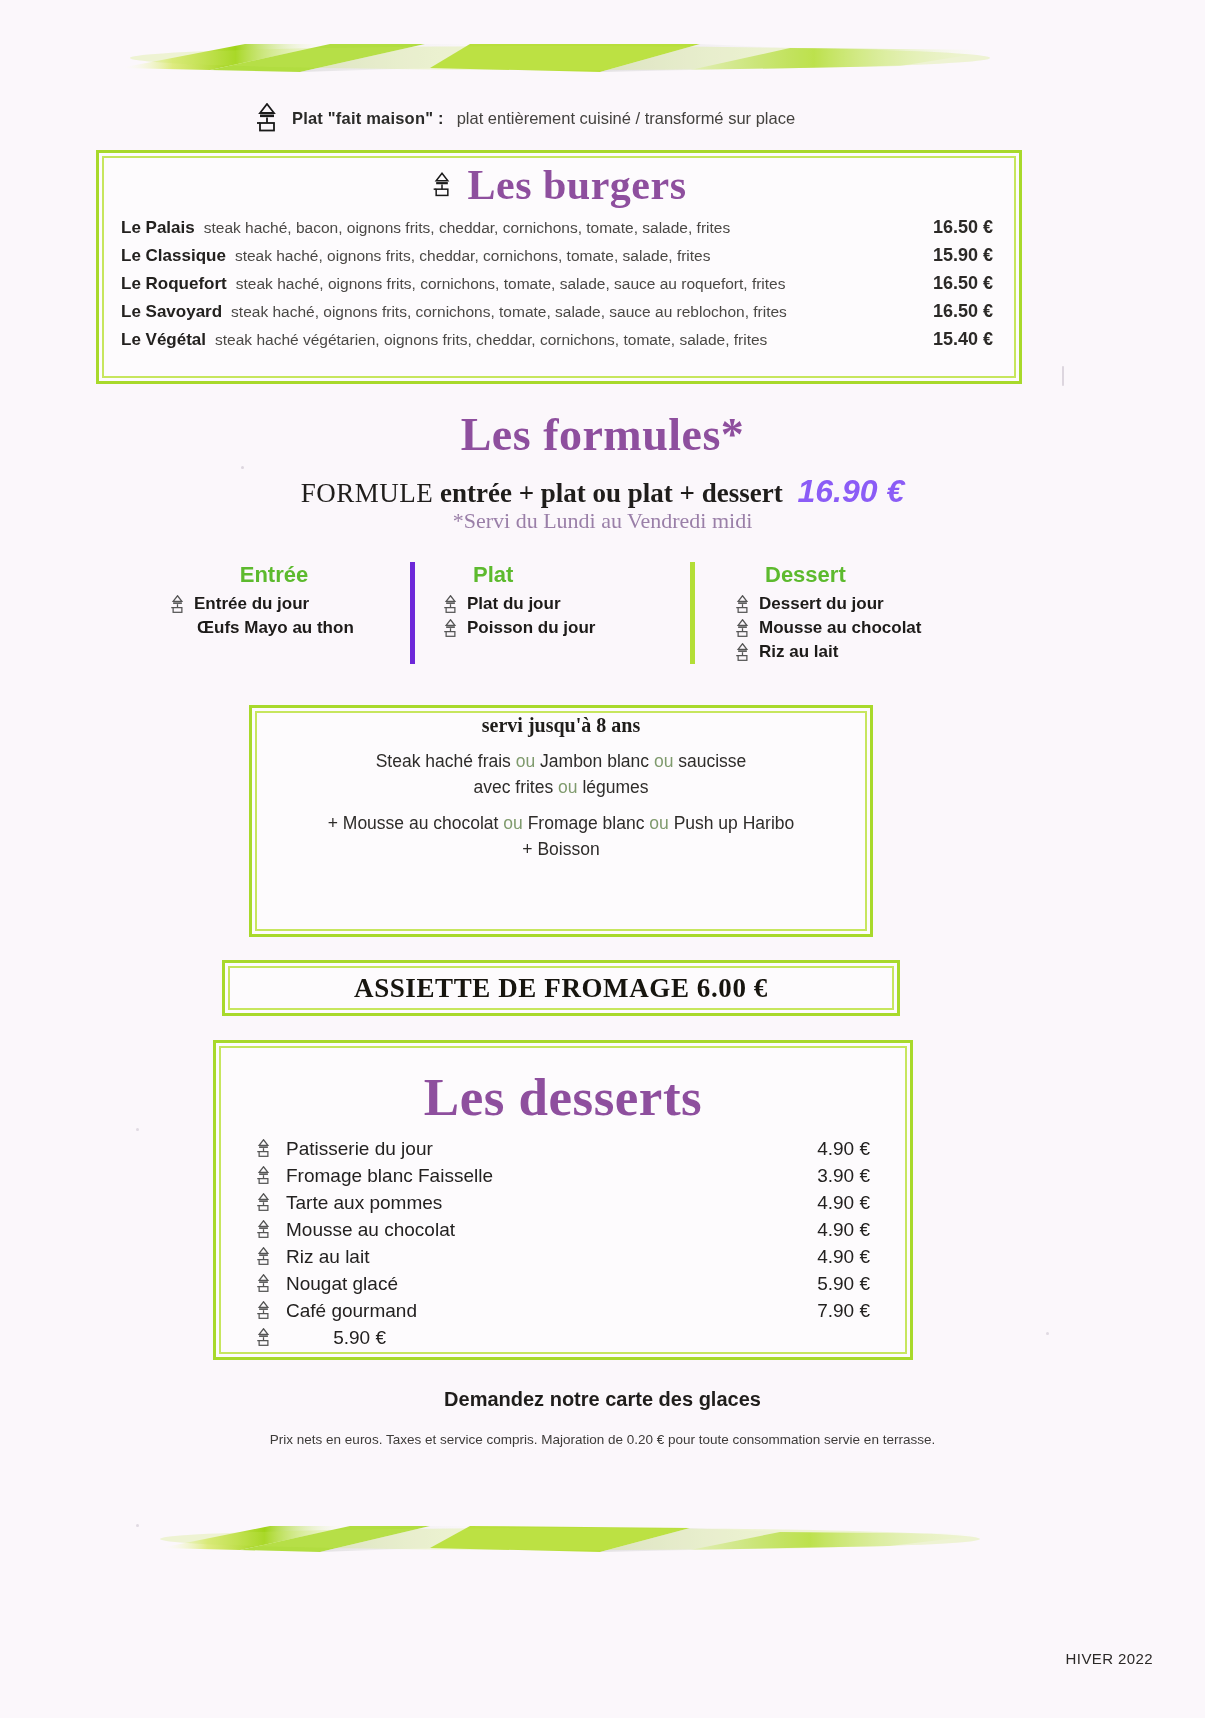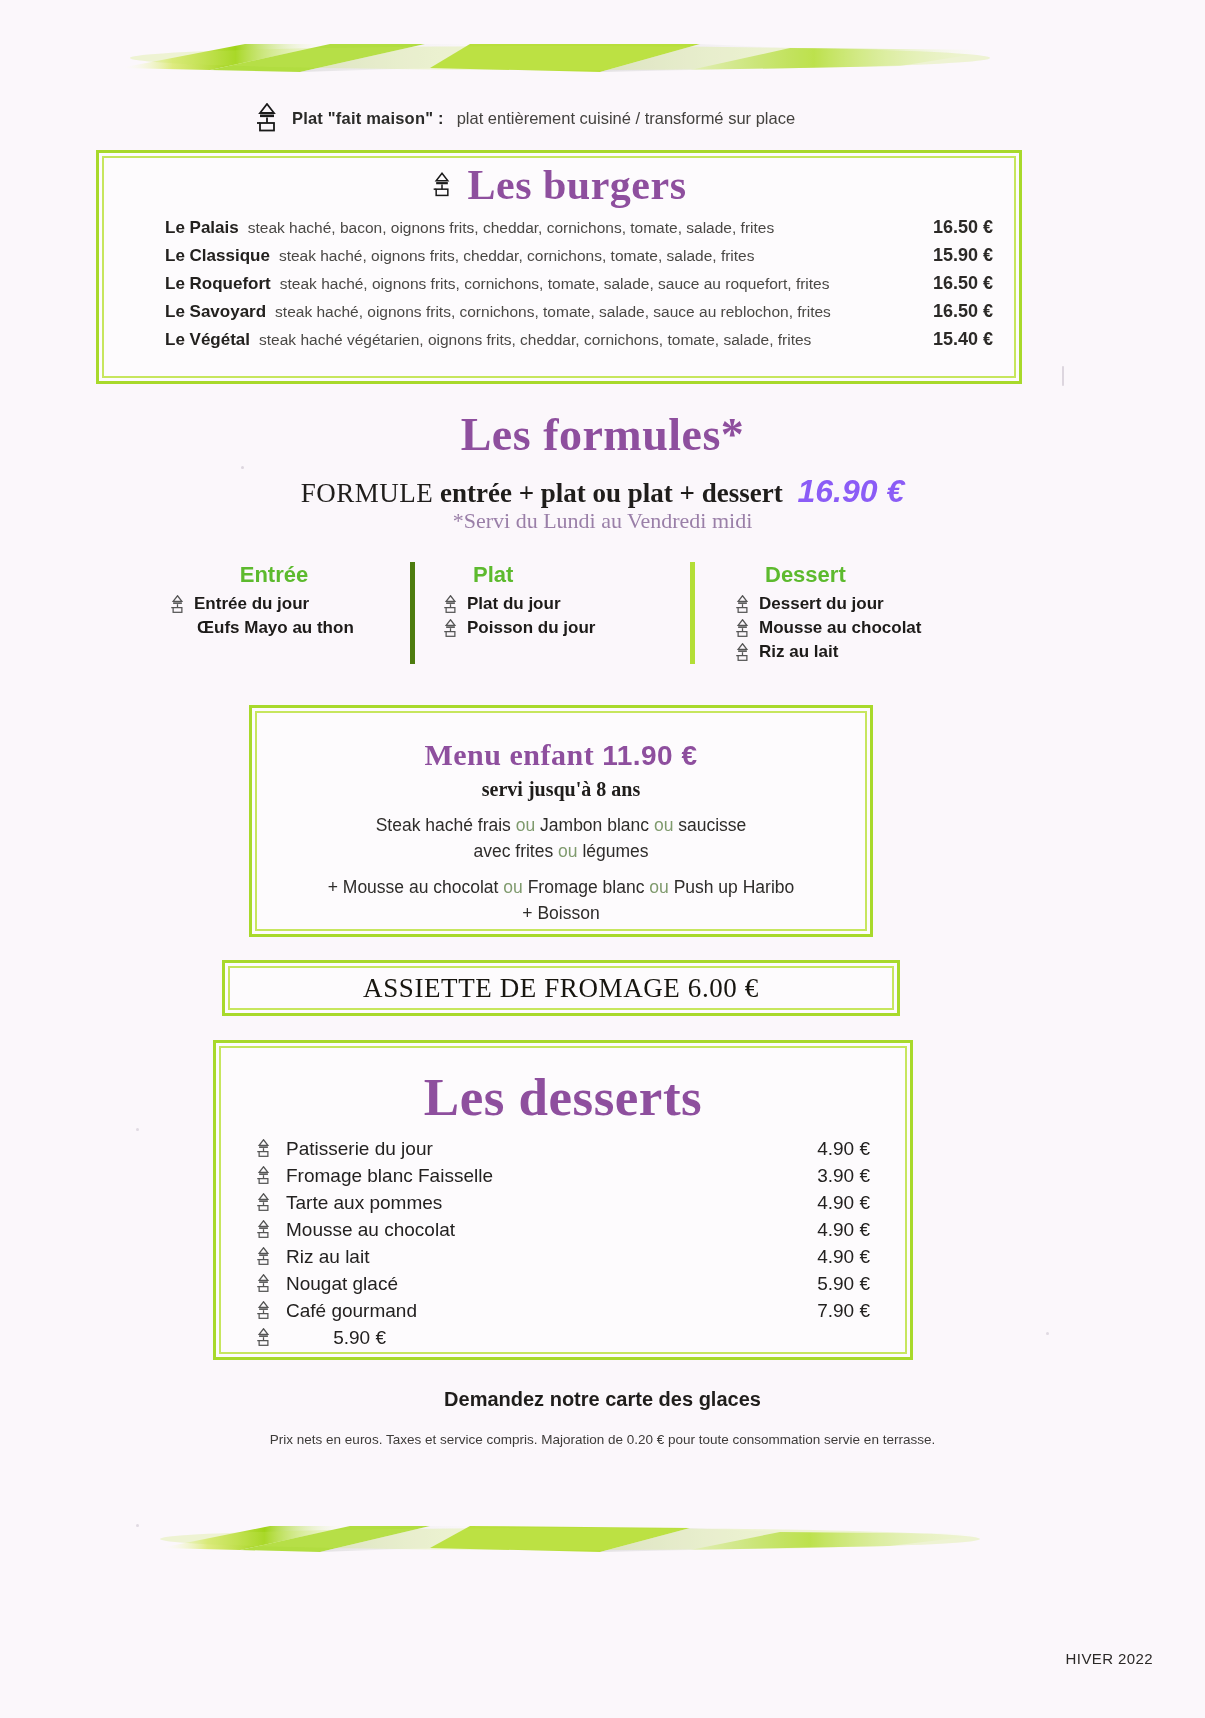--- a/index.html
+++ b/index.html
@@ -76,21 +76,21 @@
     letter-spacing: .5px;
   }
   #burgers-title {
     font-size: 42px;
     margin-top: 8px;
     display: flex;
     align-items: center;
     justify-content: center;
     gap: 16px;
   }
-  .burger-rows { margin-top: 4px; padding-left: 44px; }
+  .burger-rows { margin-top: 4px; }
   .burger-row {
     display: flex;
     align-items: baseline;
     padding: 3.5px 0 3.5px 22px;
   }
   .burger-name {
     font-weight: bold;
     font-size: 17px;
     color: #23211f;
     white-space: nowrap;
@@ -151,21 +151,21 @@
     left: 160px;
     top: 562px;
     width: 880px;
     display: flex;
   }
   .col {
     box-sizing: border-box;
     padding: 0 10px;
   }
   .col-entree  { width: 250px; }
-  .col-plat    { width: 280px; padding-left: 28px; border-left: 5px solid #4d7c0f; }
+  .col-plat    { width: 280px; padding-left: 28px; border-left: 5px solid #6d28d9; }
   .col-dessert { width: 300px; padding-left: 40px; border-left: 5px solid #b3de36; }
   .col-head {
     color: #5dba2e;
     font-weight: bold;
     font-size: 22px;
     text-align: center;
     margin-bottom: 4px;
   }
   .col-plat .col-head, .col-dessert .col-head { text-align: left; padding-left: 30px;}
   .col-entree .col-head { text-align: center; padding-right: 22px;}
@@ -219,21 +219,21 @@
     left: 222px;
     top: 960px;
     width: 678px;
     height: 56px;
     display: flex;
     align-items: center;
     justify-content: center;
   }
   #fromage-text {
     font-family: "Liberation Serif", serif;
-    font-weight: normal;
+    font-weight: bold;
     font-size: 27px;
     color: #17150f;
     letter-spacing: .6px;
   }
 
   
   #desserts-box {
     left: 213px;
     top: 1040px;
     width: 700px;
@@ -475,24 +475,20 @@
             <rect x="5" y="20" width="14" height="7.5" fill="none" stroke="#555" stroke-width="2"></rect>
             <line x1="2" y1="20" x2="5" y2="20" stroke="#555" stroke-width="2"></line>
           </svg>
       </span>
       <span>Riz au lait</span>
     </div>
   </div>
 </div>
 
 <div class="framed" id="enfant-box">
-  <div id="enfant-title">
-    <span>Menu enfant</span>
-    <span class="price">11.90 €</span>
-  </div>
   <div id="enfant-sub">servi jusqu'à 8 ans</div>
 
   <div class="enfant-line">
     <span>Steak haché frais</span>
     <span class="ou">ou</span>
     <span>Jambon blanc</span>
     <span class="ou">ou</span>
     <span>saucisse</span>
   </div>
   <div class="enfant-line tight">

